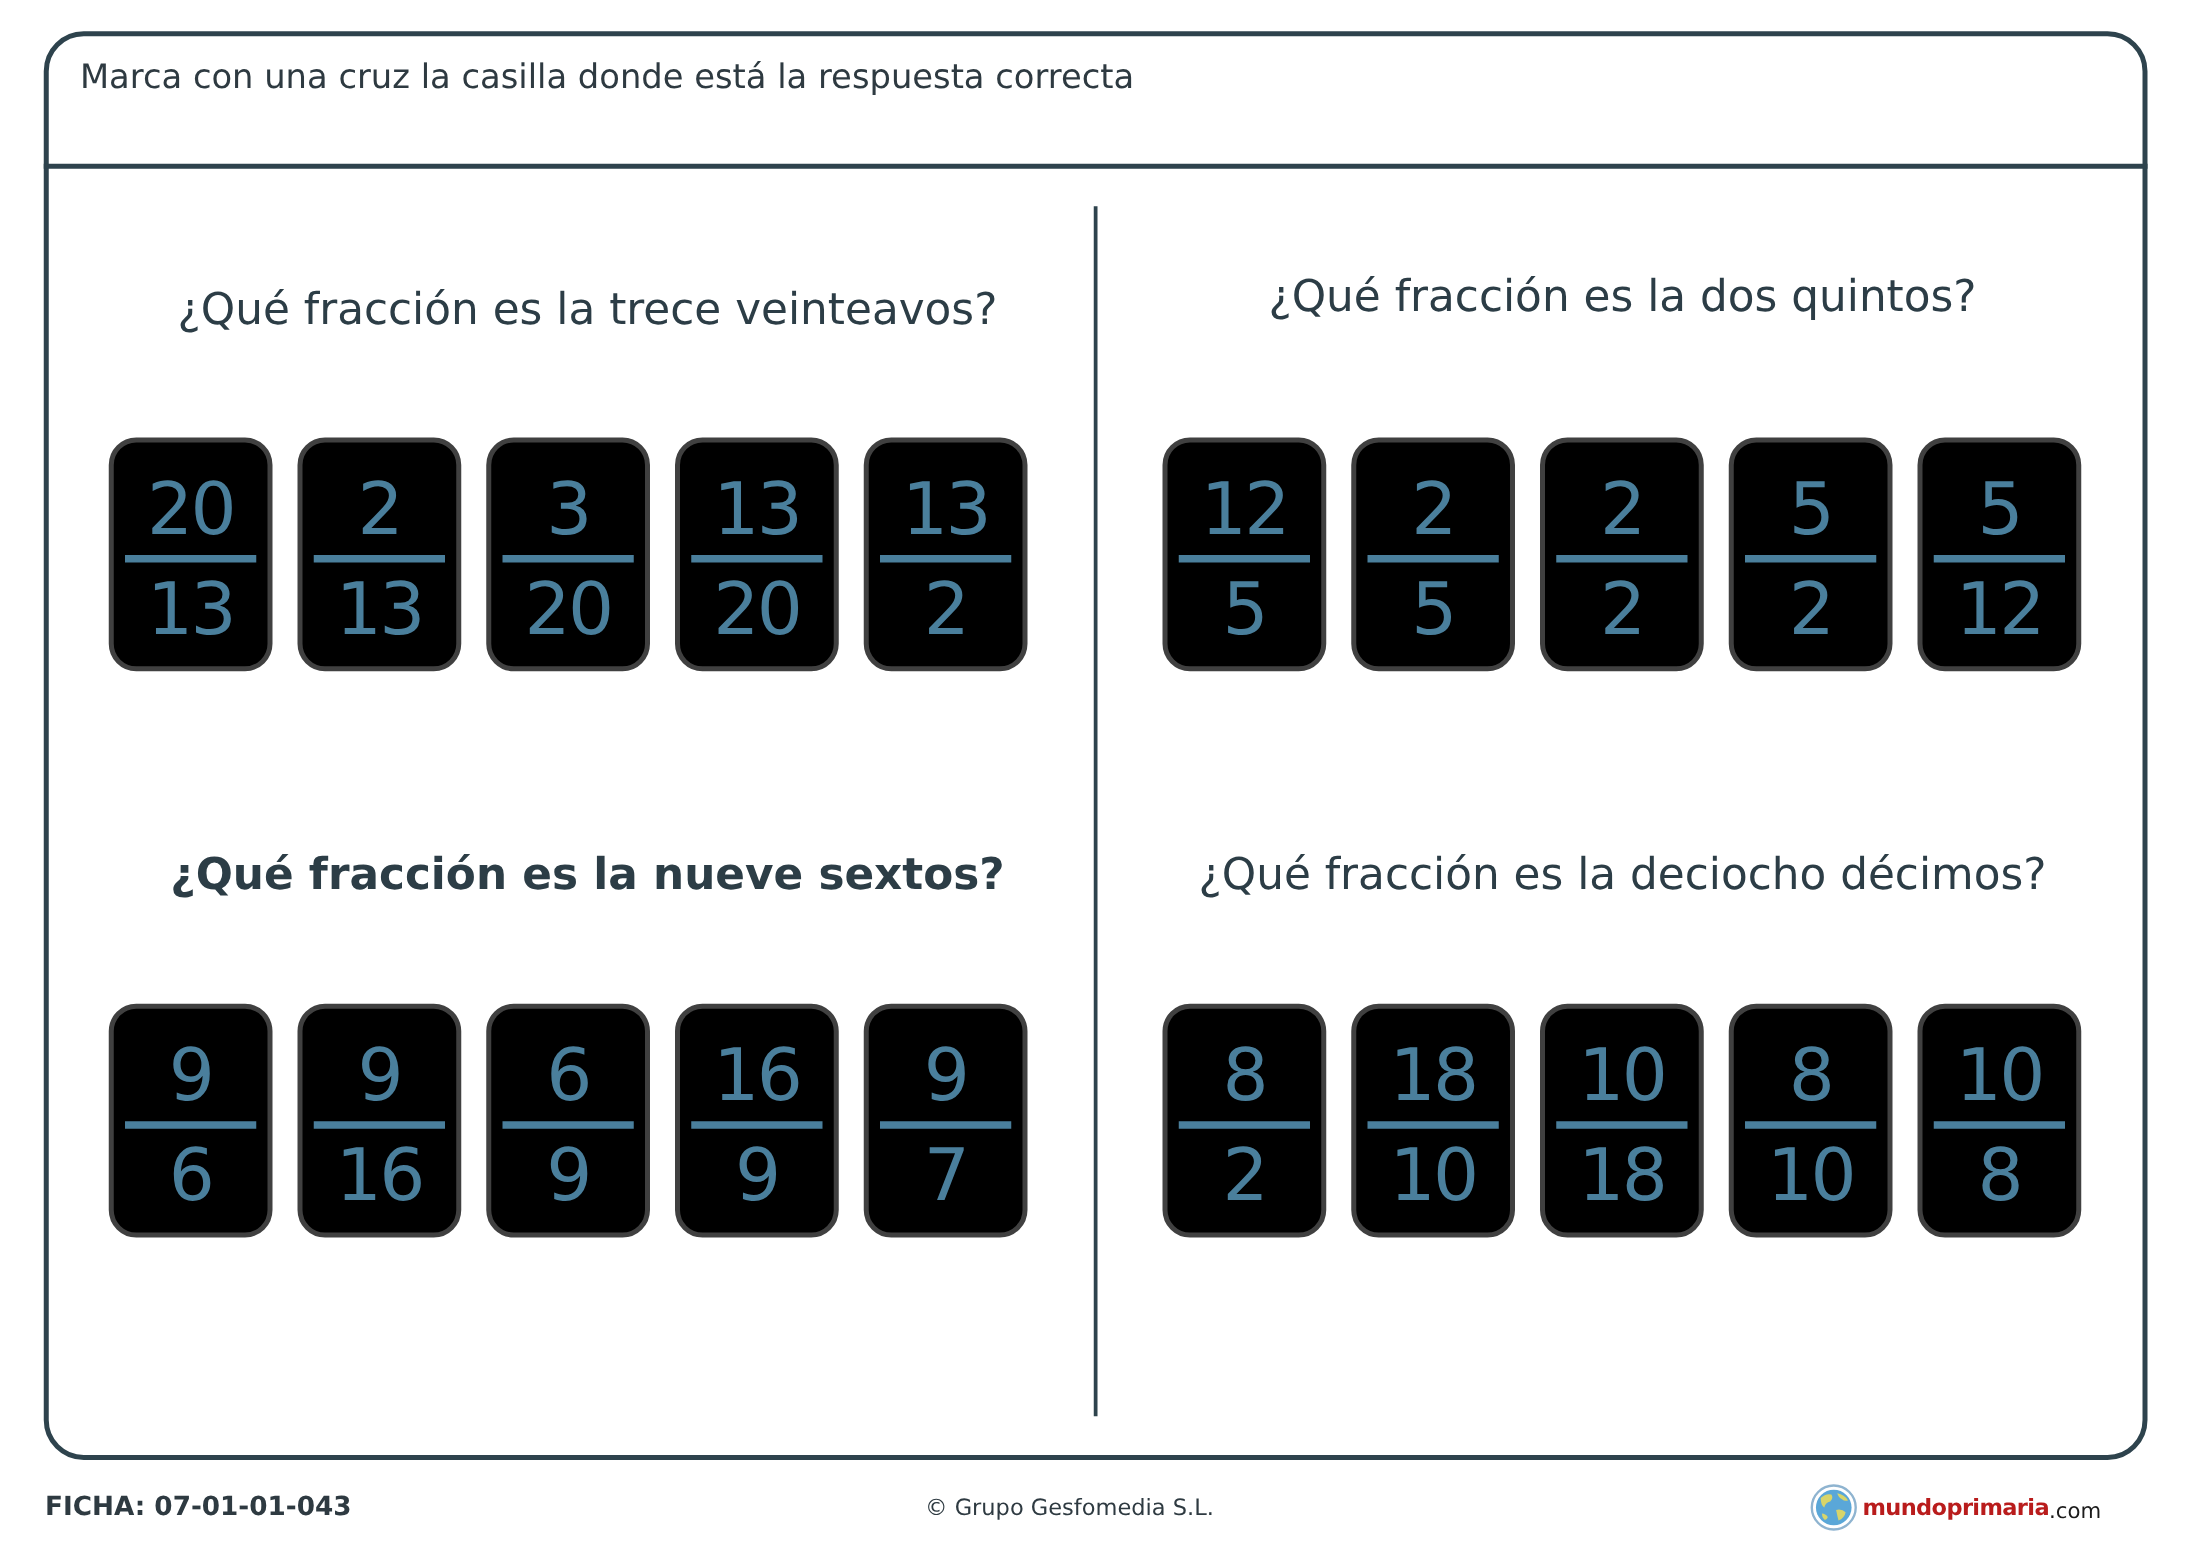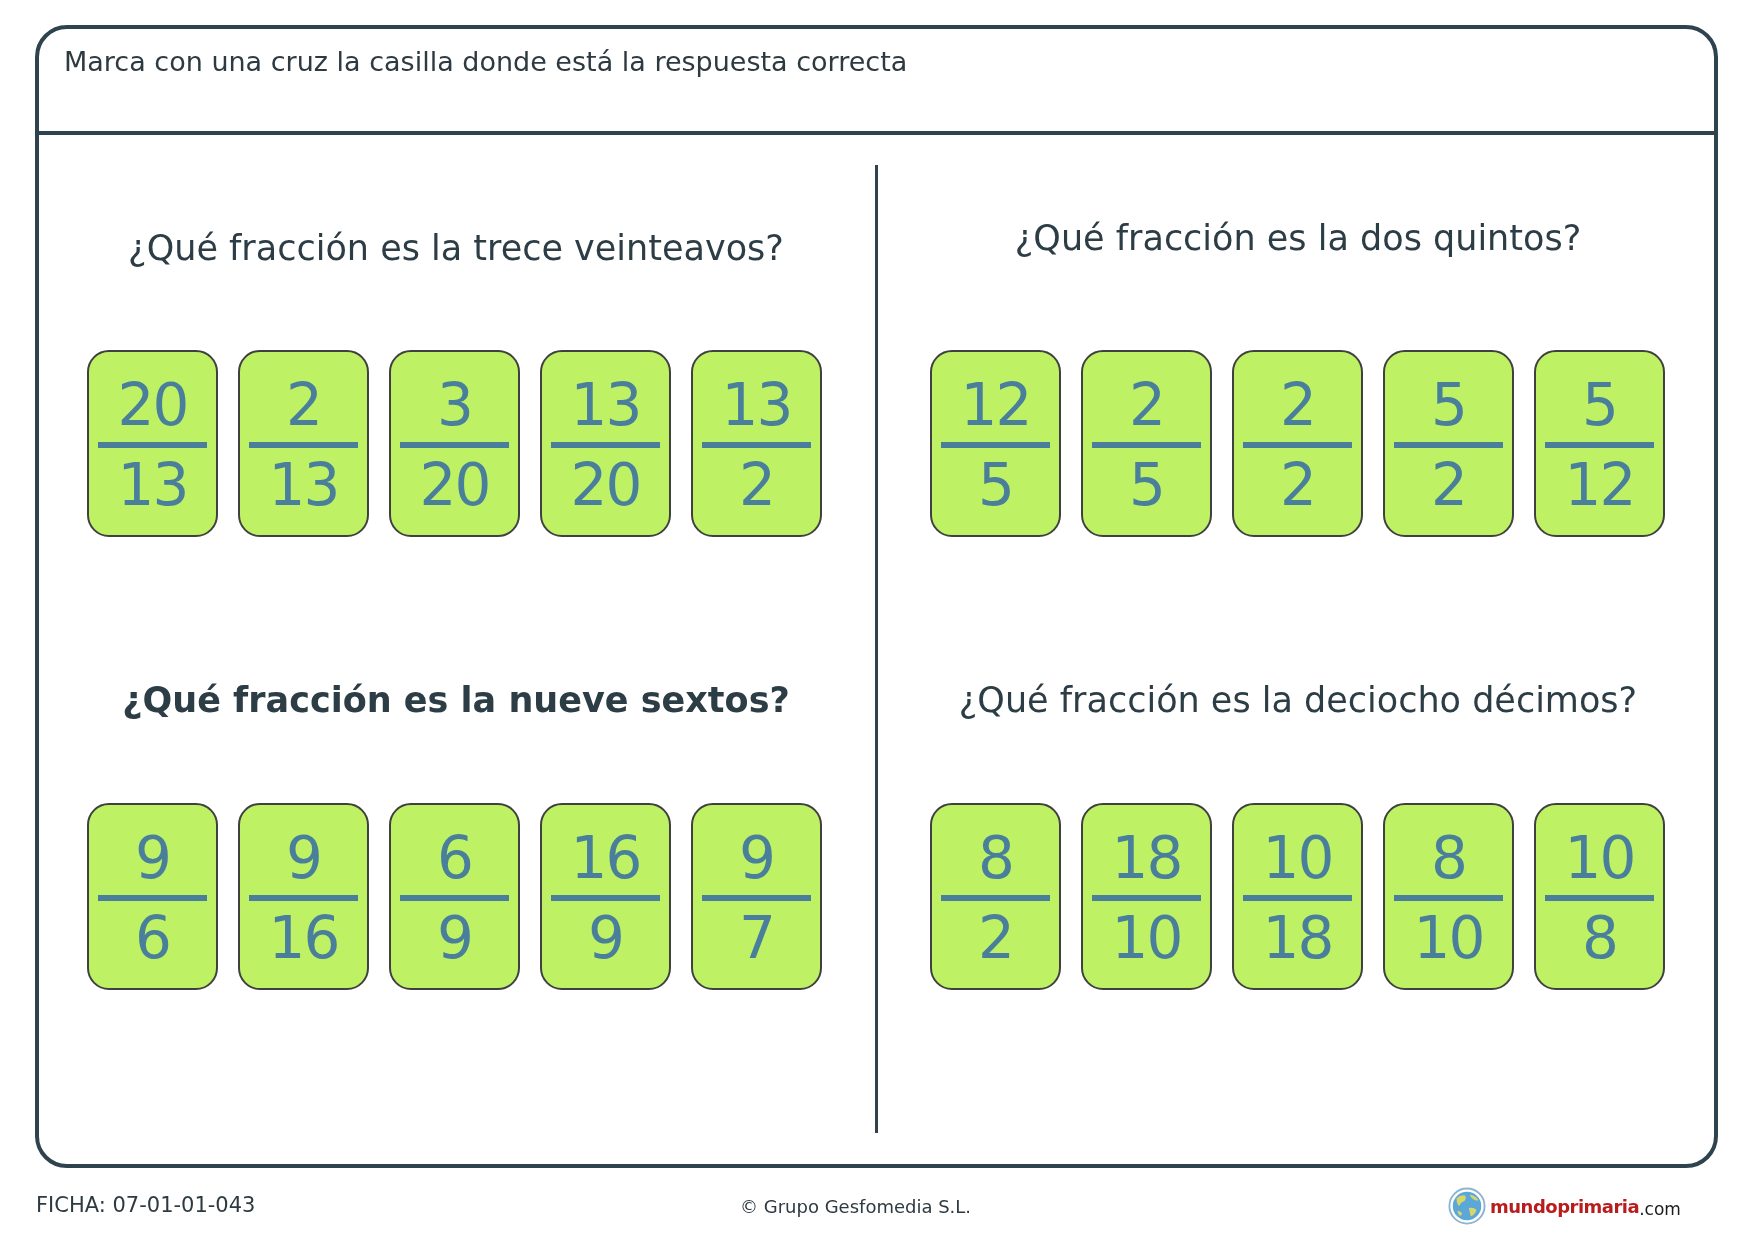--- a/index.html
+++ b/index.html
@@ -2,29 +2,29 @@
 <html><head>
 <meta charset="utf-8">
 <style>
   html, body { margin:0; padding:0; background:#ffffff; }
   body { width:1754px; height:1240px; position:relative; overflow:hidden; font-family:"DejaVu Sans", sans-serif; color:#2c3e47; }
   .sheet { position:absolute; left:35px; top:25px; width:1683px; height:1143px; border:4px solid #2e434d; border-radius:32px; box-sizing:border-box; }
   .header-line { position:absolute; left:35px; top:131px; width:1683px; height:4px; background:#2e434d; }
   .instruction { position:absolute; left:64px; top:46px; font-size:27px; color:#2e3a41; white-space:nowrap; }
   .vdivider { position:absolute; left:875px; top:165px; width:3px; height:968px; background:#2e434d; }
   .question { position:absolute; font-size:35px; color:#2c3d46; white-space:nowrap; text-align:center; width:842px; }
-  .q-left { left:35px; }
+  .q-left { left:35px;padding-left:14px; }
   .q-right { left:877px; }
   .row { position:absolute; height:187px; }
-  .card { position:absolute; top:0; width:131px; height:187px; border:2px solid #404040; border-radius:22px; box-sizing:border-box; background:#bef264; cursor:pointer; }
+  .card { position:absolute; top:0; width:131px; height:187px; border:4px solid #404040; border-radius:22px; box-sizing:border-box; background:#000000; cursor:pointer; }
   .num, .den { position:absolute; left:0; width:100%; text-align:center; font-size:58px; line-height:58px; color:#4a7f9c; font-family:"DejaVu Sans", sans-serif; letter-spacing:-2px; }
   .num { top:24px; }
   .den { top:104px; }
   .bar { position:absolute; left:9px; right:9px; top:90px; height:6px; background:#4a7f9c; }
-  .footer-code { position:absolute; left:36px; top:1193px; font-size:21px; color:#2e3a41; white-space:nowrap; }
+  .footer-code { position:absolute; left:36px; top:1193px; font-size:21px; color:#2e3a41; white-space:nowrap;font-weight:bold; }
   .footer-copy { position:absolute; left:740px; top:1196px; font-size:18px; color:#2e3a41; white-space:nowrap; }
   .logo { position:absolute; left:1448px; top:1186px; height:40px; display:flex; align-items:center; }
   .logo-globe { width:38px; height:38px; }
   .logo-text { font-size:18px; font-weight:bold; color:#b91c1c; margin-left:4px; letter-spacing:-0.5px; }
   .logo-tld { font-size:17px; color:#1c1c1c; margin-top:6px; }
 </style>
 </head>
 <body>
 
 <div class="sheet"></div>

